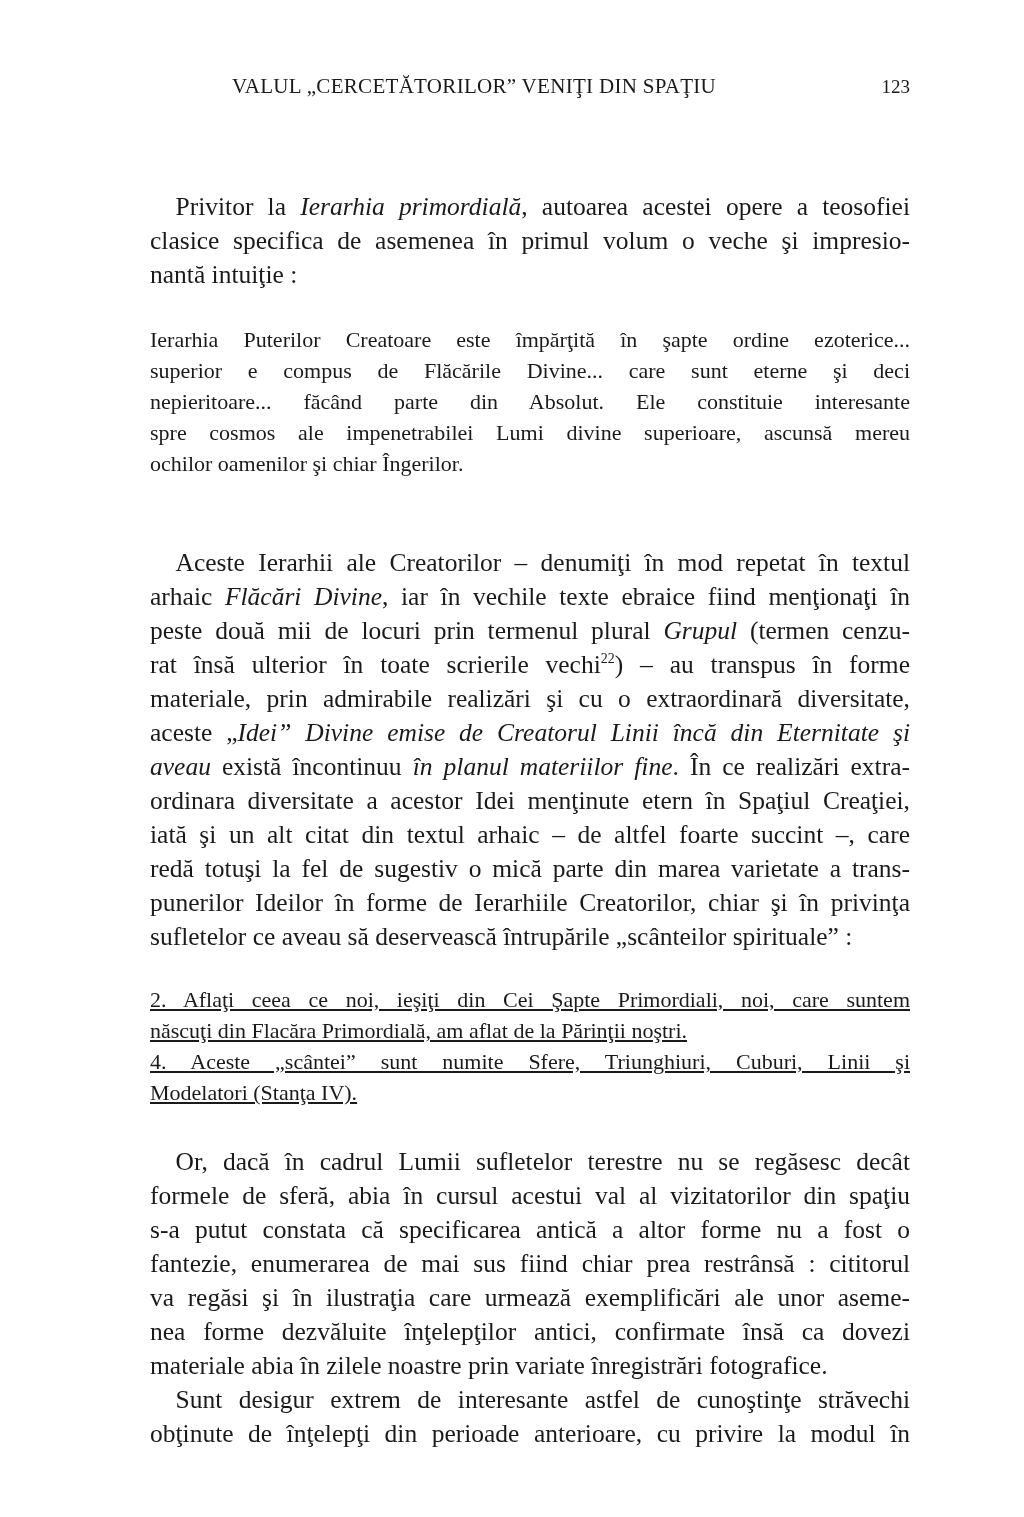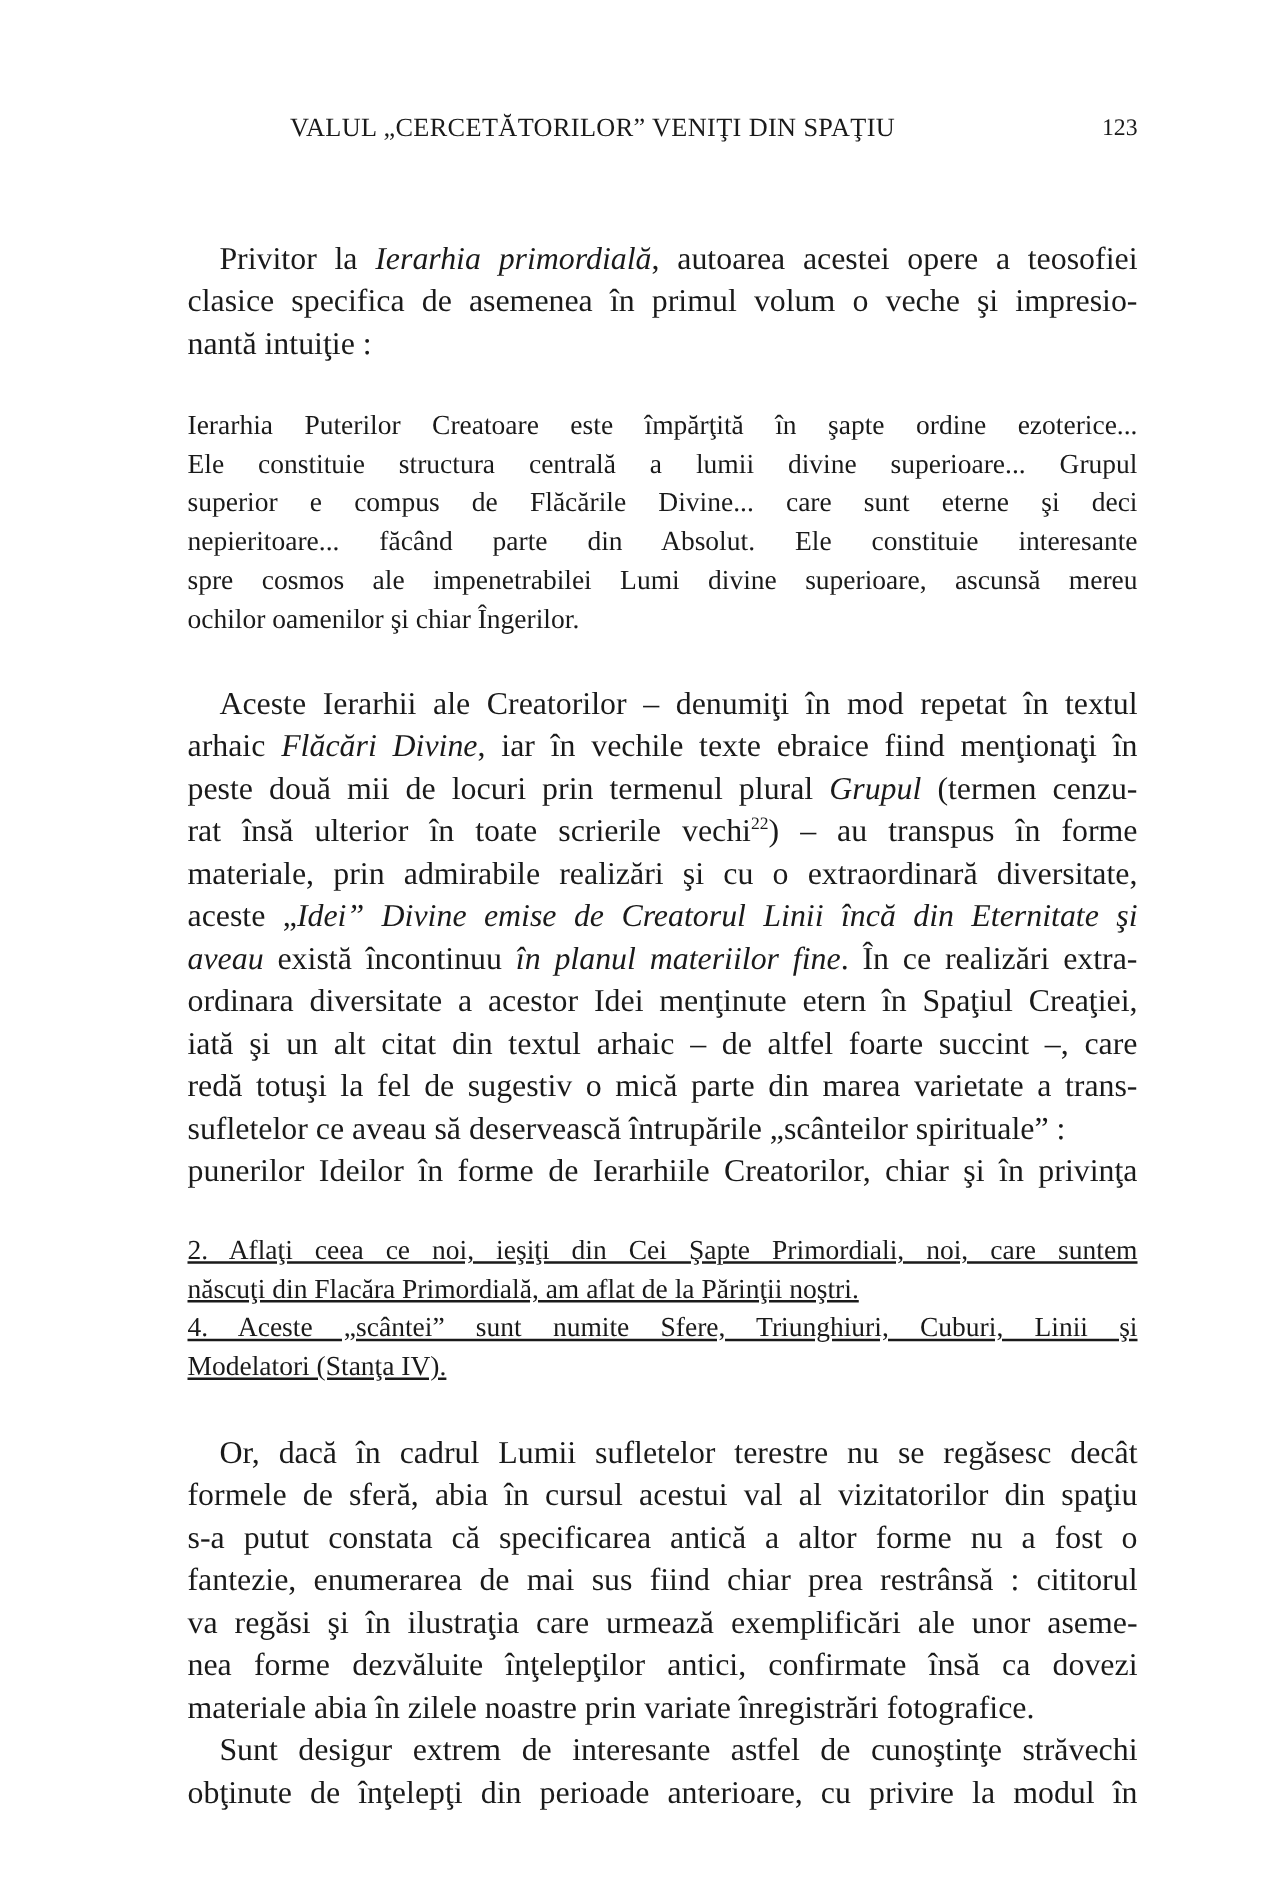--- a/index.html
+++ b/index.html
@@ -2,21 +2,21 @@
 <html><head>
   <meta charset="utf-8">
   <style>
     html, body { margin: 0; padding: 0; background: #ffffff; }
     body {
       width: 1024px; height: 1517px; position: relative; overflow: hidden;
       font-family: "Liberation Serif", "DejaVu Serif", serif; color: #1a1a1a;
     }
     .page { position: absolute; left: 0; top: 0; width: 1024px; height: 1517px; }
     .header {
-      position: absolute; top: 90px; left: 150px; width: 760px; height: 30px; font-family: Liberation Serif, serif;
+      position: absolute; top: 74px; left: 150px; width: 760px; height: 30px; font-family: Liberation Serif, serif;
     }
     .header-title {
       position: absolute; left: 82px; top: 0; font-size: 21px; letter-spacing: 0.3px;
       white-space: nowrap;
     }
     .page-number { position: absolute; right: 0; top: 2px; font-size: 19px; }
     .block { position: absolute; left: 150px; width: 760px; margin-top: 42px; }
     .line {
       display: block; white-space: nowrap; overflow: visible;
       text-align: justify; text-align-last: justify;
@@ -38,40 +38,39 @@
   </div>
 
   <div class="block body-text" style="top:148px;">
     <span class="line" style="padding-left:0;"> <span>Privitor la </span><span class="i">Ierarhia primordială</span><span>, autoarea acestei opere a teosofiei</span></span>
     <span class="line">clasice specifica de asemenea în primul volum o veche şi impresio-</span>
     <span class="line last">nantă intuiţie :</span>
   </div>
 
   <div class="block quote" style="top:282px;">
     <span class="line">Ierarhia Puterilor Creatoare este împărţită în şapte ordine ezoterice...</span>
-    <span class="line">Ele constituie structura centrală a lumii divine superioare... Grupul</span>
     <span class="line">superior e compus de Flăcările Divine... care sunt eterne şi deci</span>
     <span class="line">nepieritoare... făcând parte din Absolut. Ele constituie interesante</span>
     <span class="line">spre cosmos ale impenetrabilei Lumi divine superioare, ascunsă mereu</span>
     <span class="line last">ochilor oamenilor şi chiar Îngerilor.</span>
   </div>
 
   <div class="block body-text" style="top:504px;">
     <span class="line"> <span>Aceste Ierarhii ale Creatorilor – denumiţi în mod repetat în textul</span></span>
     <span class="line"><span>arhaic </span><span class="i">Flăcări Divine</span><span>, iar în vechile texte ebraice fiind menţionaţi în</span></span>
     <span class="line"><span>peste două mii de locuri prin termenul plural </span><span class="i">Grupul</span><span> (termen cenzu-</span></span>
     <span class="line"><span>rat însă ulterior în toate scrierile vechi</span><sup>22</sup><span>) – au transpus în forme</span></span>
     <span class="line">materiale, prin admirabile realizări şi cu o extraordinară diversitate,</span>
     <span class="line"><span>aceste „</span><span class="i">Idei” Divine emise de Creatorul Linii încă din Eternitate şi</span></span>
     <span class="line"><span class="i">aveau</span><span> există încontinuu </span><span class="i">în planul materiilor fine</span><span>. În ce realizări extra-</span></span>
     <span class="line">ordinara diversitate a acestor Idei menţinute etern în Spaţiul Creaţiei,</span>
     <span class="line">iată şi un alt citat din textul arhaic – de altfel foarte succint –, care</span>
     <span class="line">redă totuşi la fel de sugestiv o mică parte din marea varietate a trans-</span>
+    <span class="line">punerilor Ideilor în forme de Ierarhiile Creatorilor, chiar şi în privinţa</span>
     <span class="line last">sufletelor ce aveau să deservească întrupările „scânteilor spirituale” :</span>
-    <span class="line">punerilor Ideilor în forme de Ierarhiile Creatorilor, chiar şi în privinţa</span>
   </div>
 
   <div class="block quote" style="top:942px;text-decoration:underline;">
     <span class="line">2. Aflaţi ceea ce noi, ieşiţi din Cei Şapte Primordiali, noi, care suntem</span>
     <span class="line last">născuţi din Flacăra Primordială, am aflat de la Părinţii noştri.</span>
     <span class="line">4. Aceste „scântei” sunt numite Sfere, Triunghiuri, Cuburi, Linii şi</span>
     <span class="line last">Modelatori (Stanţa IV).</span>
   </div>
 
   <div class="block body-text" style="top:1103px;">

